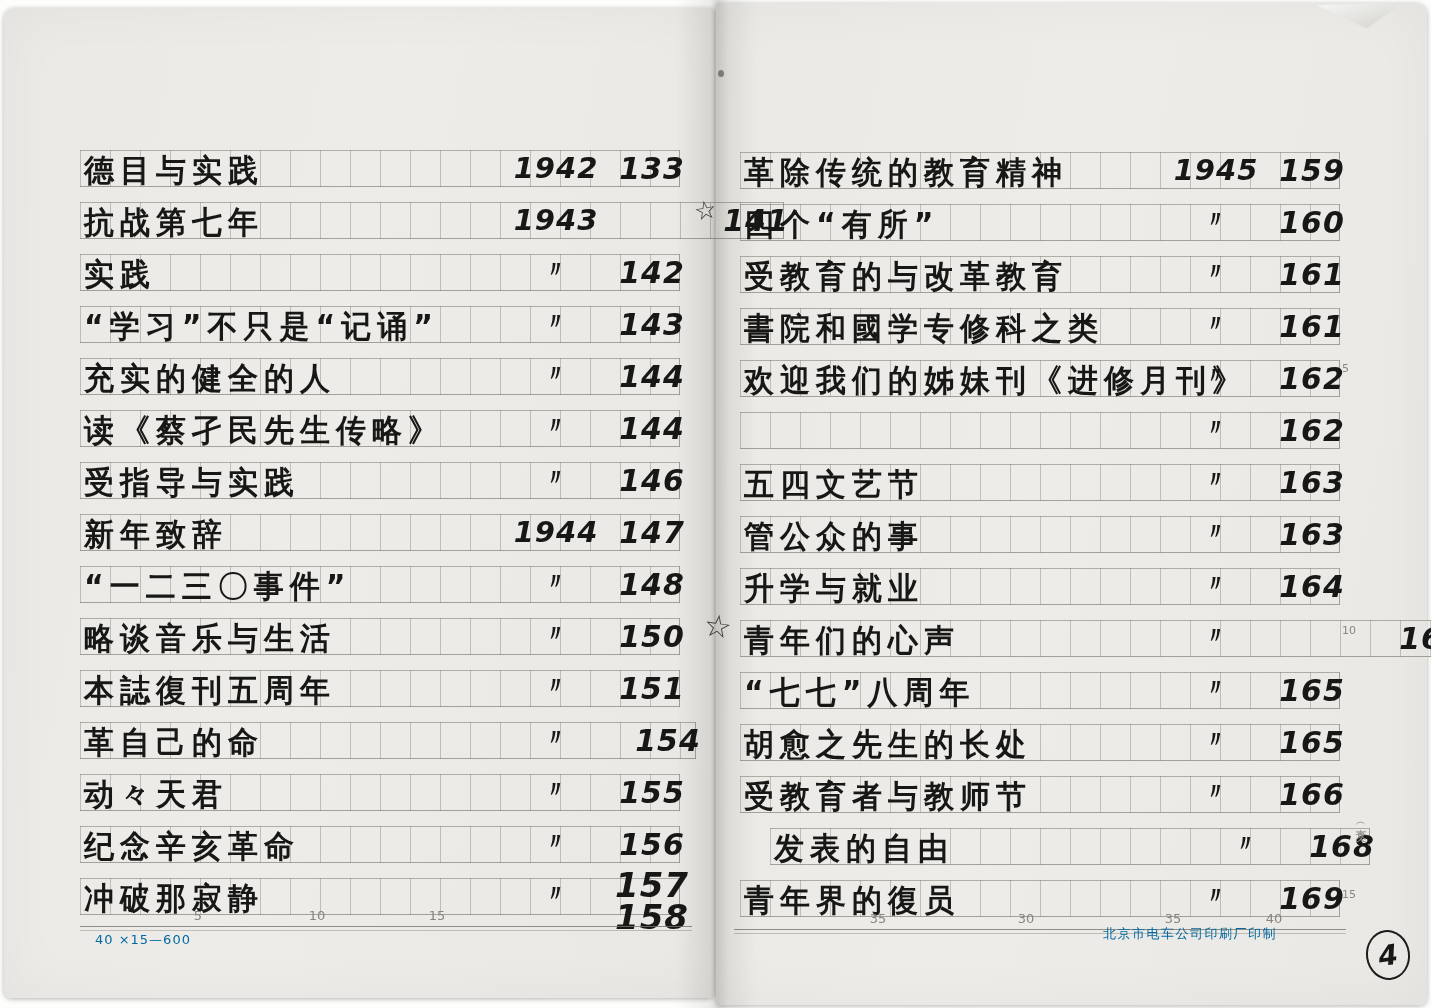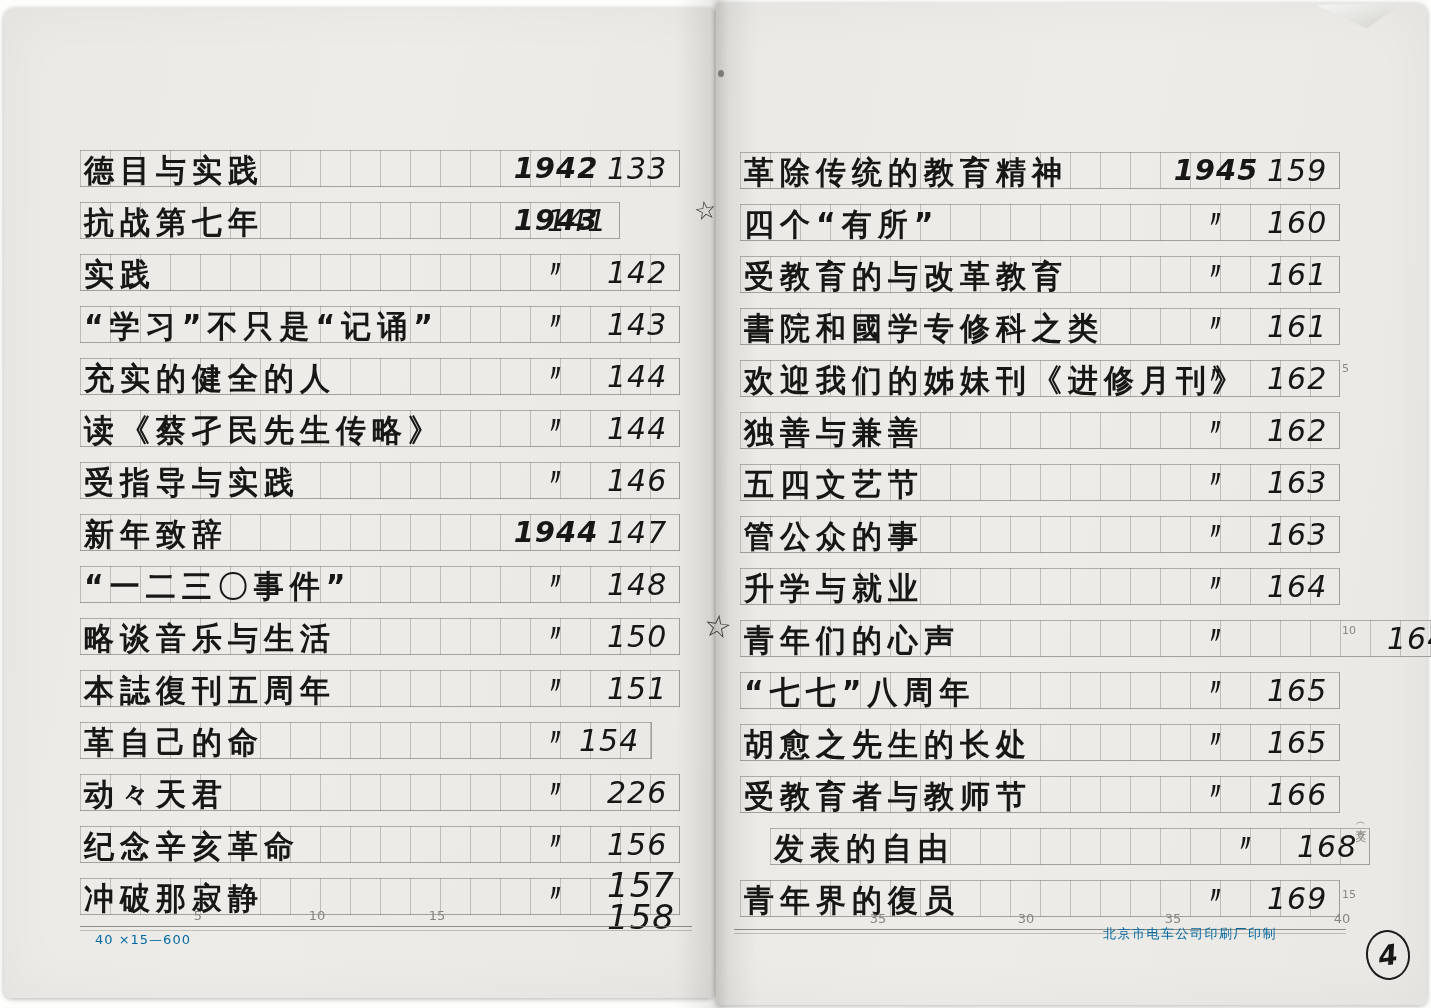--- a/index.html
+++ b/index.html
@@ -20,22 +20,22 @@
   .cells{position:absolute;left:0;top:0;right:0;bottom:0;
          border-top:1px solid rgba(125,122,112,.55);border-bottom:1px solid rgba(125,122,112,.65);
          border-right:1px solid rgba(125,122,112,.45);
          background-image:repeating-linear-gradient(to right,rgba(125,122,112,.40) 0,rgba(125,122,112,.40) 1px,rgba(0,0,0,0) 1px,rgba(0,0,0,0) 30px);}
   .hw{color:#171716;}
   .title{position:absolute;left:4px;bottom:1px;white-space:nowrap;font-size:30px;line-height:1.05;
          font-weight:600;letter-spacing:6px;transform:scaleY(1.04);}
   .year{position:absolute;left:396px;width:160px;bottom:2px;text-align:center;
         font-size:29px;font-style:italic;font-weight:600;letter-spacing:1px;}
   .year.ditto{font-size:23px;bottom:6px;font-style:normal;}
-  .page{position:absolute;right:-17px;width:90px;bottom:1px;text-align:left;
-        font-size:30px;font-style:italic;font-weight:400;letter-spacing:1px;}
+  .page{position:absolute;right:-17px;width:90px;bottom:1px;text-align:center;
+        font-size:30px;font-style:italic;font-weight:700;letter-spacing:1px;}
   .page.double{line-height:.92;bottom:-18px;font-size:34px;}
   
   .baseline{position:absolute;height:3px;border-top:1px solid rgba(120,117,107,.80);
             border-bottom:1px solid rgba(120,117,107,.40);}
   .coltick{position:absolute;font-size:13px;color:#87857d;transform:translateX(-50%);}
   .rowtick{position:absolute;font-size:11px;color:#8a887f;}
   
   .printnote{position:absolute;color:#0369a1;}
   #stock-note{left:95px;top:932px;font-size:13px;letter-spacing:1px;}
   #printer-note{left:1103px;top:925px;font-size:13px;letter-spacing:1.5px;}
@@ -62,21 +62,21 @@
   <div class="sheet" id="right-sheet"></div>
   <div id="dogear"></div>
 
   <div id="rows-layer">
       <div class="gridrow" style="left: 80px; top: 150px; width: 600px;">
         <div class="cells"></div>
         <div class="title hw">德目与实践</div>
         <div class="year hw">1942</div>
         <div class="page hw">133</div>
       </div>
-      <div class="gridrow" style="left: 80px; top: 202px; width: 540px;">
+      <div class="gridrow" style="left: 80px; top: 202px; width: 704px;">
         <div class="cells"></div>
         <div class="title hw">抗战第七年</div>
         <div class="year hw">1943</div>
         <div class="page hw">141</div>
       </div>
       <div class="gridrow" style="left: 80px; top: 254px; width: 600px;">
         <div class="cells"></div>
         <div class="title hw">实践</div>
         <div class="year hw ditto">〃</div>
         <div class="page hw">142</div>
@@ -122,31 +122,31 @@
         <div class="title hw">略谈音乐与生活</div>
         <div class="year hw ditto">〃</div>
         <div class="page hw">150</div>
       </div>
       <div class="gridrow" style="left: 80px; top: 670px; width: 600px;">
         <div class="cells"></div>
         <div class="title hw">本誌復刊五周年</div>
         <div class="year hw ditto">〃</div>
         <div class="page hw">151</div>
       </div>
-      <div class="gridrow" style="left: 80px; top: 722px; width: 572px;">
+      <div class="gridrow" style="left: 80px; top: 722px; width: 616px;">
         <div class="cells"></div>
         <div class="title hw">革自己的命</div>
         <div class="year hw ditto">〃</div>
         <div class="page hw">154</div>
       </div>
       <div class="gridrow" style="left: 80px; top: 774px; width: 600px;">
         <div class="cells"></div>
         <div class="title hw">动々天君</div>
         <div class="year hw ditto">〃</div>
-        <div class="page hw">226</div>
+        <div class="page hw">155</div>
       </div>
       <div class="gridrow" style="left: 80px; top: 826px; width: 600px;">
         <div class="cells"></div>
         <div class="title hw">纪念辛亥革命</div>
         <div class="year hw ditto">〃</div>
         <div class="page hw">156</div>
       </div>
       <div class="gridrow" style="left: 80px; top: 878px; width: 600px;">
         <div class="cells"></div>
         <div class="title hw">冲破那寂静</div>
@@ -178,21 +178,20 @@
         <div class="page hw">161</div>
       </div>
       <div class="gridrow" style="left: 740px; top: 360px; width: 600px;">
         <div class="cells"></div>
         <div class="title hw">欢迎我们的姊妹刊《进修月刊》</div>
         <div class="year hw ditto">〃</div>
         <div class="page hw">162</div>
       </div>
       <div class="gridrow" style="left: 740px; top: 412px; width: 600px;">
         <div class="cells"></div>
-        <div class="title hw">独善与兼善</div>
         <div class="year hw ditto">〃</div>
         <div class="page hw">162</div>
       </div>
       <div class="gridrow" style="left: 740px; top: 464px; width: 600px;">
         <div class="cells"></div>
         <div class="title hw">五四文艺节</div>
         <div class="year hw ditto">〃</div>
         <div class="page hw">163</div>
       </div>
       <div class="gridrow" style="left: 740px; top: 516px; width: 600px;">
@@ -248,21 +247,21 @@
   <div class="baseline" style="left:80px;top:926px;width:612px;"></div>
   <div class="baseline" style="left:734px;top:929px;width:612px;"></div>
 
   <div id="ticks-layer">
       <div class="coltick" style="left: 198px; top: 908px;">5</div>
       <div class="coltick" style="left: 317px; top: 908px;">10</div>
       <div class="coltick" style="left: 437px; top: 908px;">15</div>
       <div class="coltick" style="left: 878px; top: 911px;">35</div>
       <div class="coltick" style="left: 1026px; top: 911px;">30</div>
       <div class="coltick" style="left: 1173px; top: 911px;">35</div>
-      <div class="coltick" style="left: 1342px; top: 911px; text-align: right;">40</div>
+      <div class="coltick" style="left: 1274px; top: 911px; text-align: right;">40</div>
       <div class="rowtick" style="left: 1342px; top: 362px;">5</div>
       <div class="rowtick" style="left: 1342px; top: 624px;">10</div>
       <div class="rowtick" style="left: 1342px; top: 888px;">15</div>
     </div>
 
   <div class="printnote" id="stock-note">40 ×15—600</div>
   <div class="printnote" id="printer-note">北京市电车公司印刷厂印制</div>
   <div class="printnote" id="margin-vertical-note">（京文）</div>
 
   <div id="page-circle">

